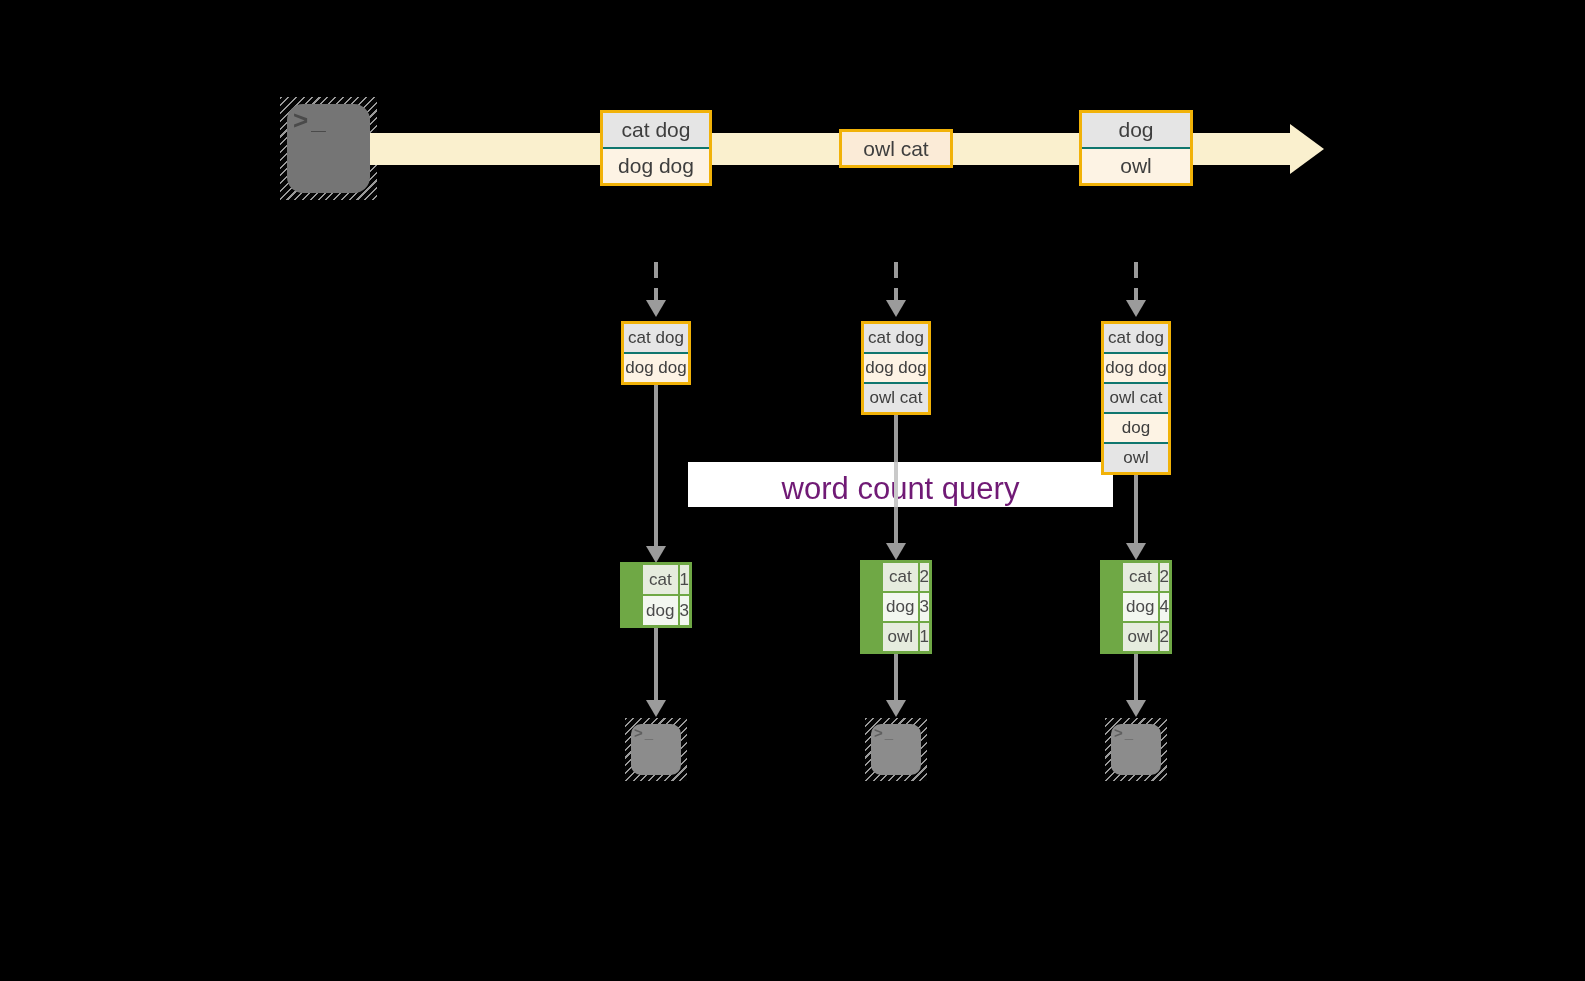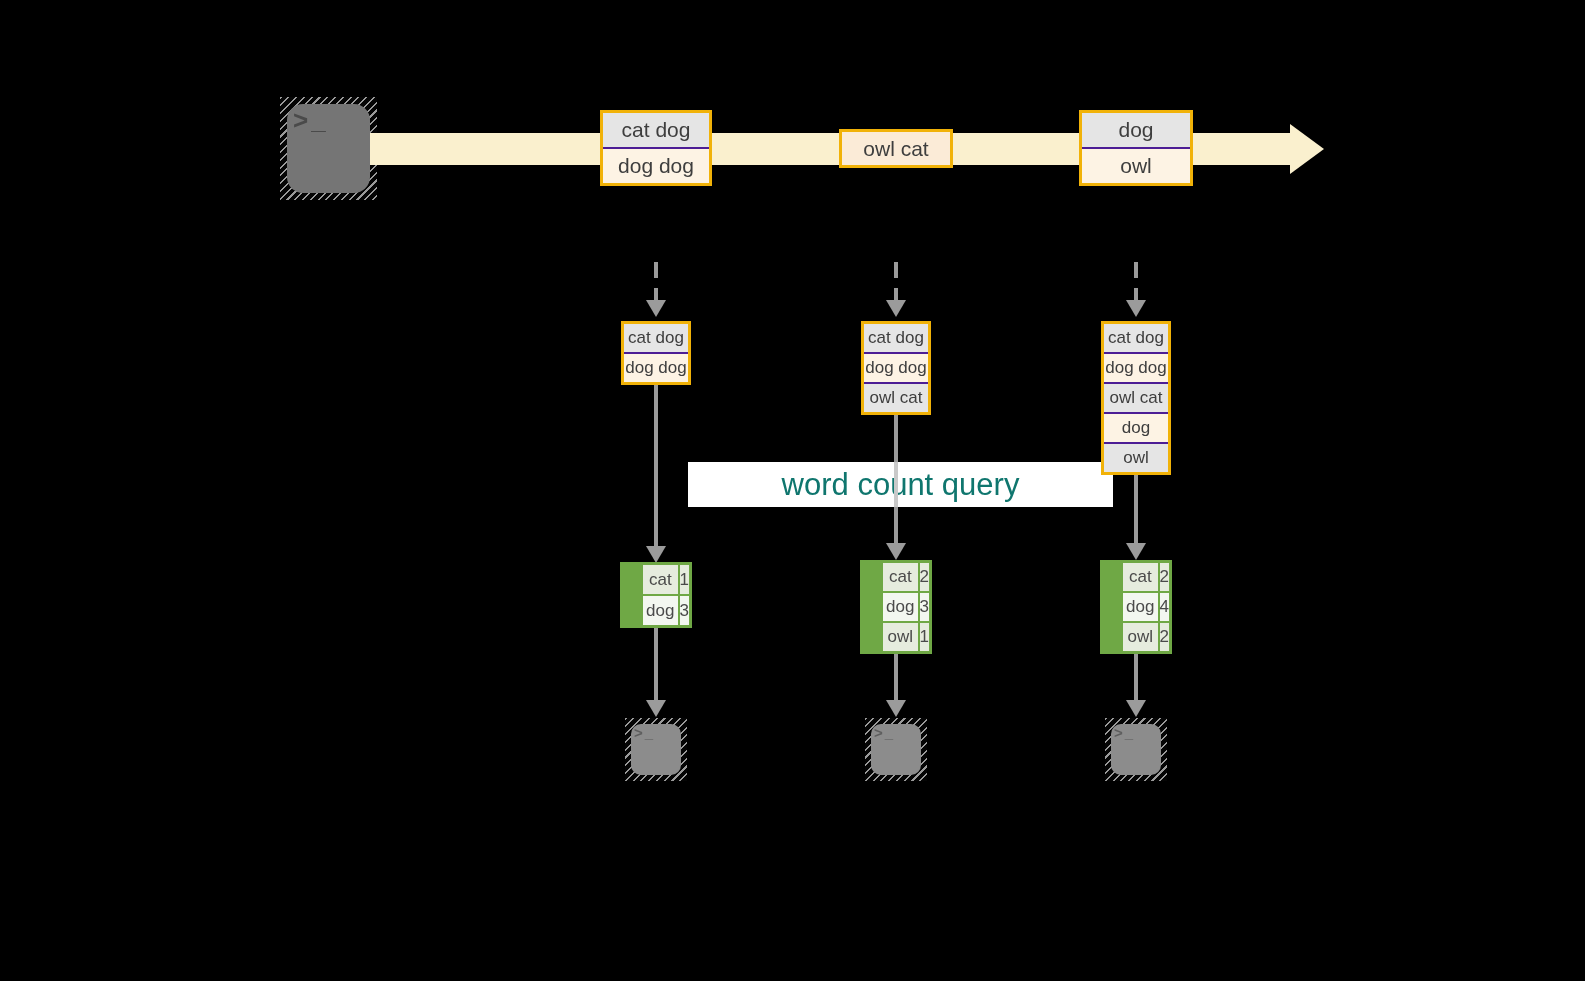--- a/index.html
+++ b/index.html
@@ -16,21 +16,21 @@
 
   
   .band{position:absolute;left:370px;top:133px;width:920px;height:32px;background:#faf0ce;}
   .band-head{position:absolute;left:1290px;top:124px;width:0;height:0;border-style:solid;
              border-top:25px solid transparent;border-bottom:25px solid transparent;
              border-left:34px solid #faf0ce;}
 
   
   .obox{position:absolute;border:3px solid #f1b208;box-sizing:border-box;z-index:4;background:#f1b208;}
   .obox .cell{display:flex;align-items:center;justify-content:center;color:#3e3e3e;
-              border-top:2px solid #4c1d95;}
+              border-top:2px solid #0f766e;}
   .obox .cell:first-child{border-top:none;}
   .obox.onstream .cell{height:34px;font-size:21px;}
   .obox.single .cell{height:33px;font-size:21px;}
   .obox.stack{width:70px;}
   .obox.stack .cell{height:28px;font-size:17px;}
   .f1{background:#e5e5e5;}
   .f2{background:#fdf3e4;}
   .f3{background:#fbebd7;}
 
   
@@ -47,21 +47,21 @@
 
   
   .vline{position:absolute;width:4px;background:#9b9b9b;z-index:1;}
   .vdash{position:absolute;width:4px;z-index:1;
          background:repeating-linear-gradient(to bottom,#9b9b9b 0 16px,transparent 16px 26px);}
   .ahead{position:absolute;width:0;height:0;z-index:1;border-left:10px solid transparent;
          border-right:10px solid transparent;border-top:17px solid #9b9b9b;}
 
   
   .banner{position:absolute;left:688px;top:462px;width:425px;height:45px;background:#ffffff;
-          display:flex;align-items:center;justify-content:center;font-size:31px;color:#0f766e;z-index:2;}
+          display:flex;align-items:flex-end;justify-content:center;font-size:31px;color:#701a75;z-index:2;}
   .banner-line{position:absolute;left:894px;top:462px;width:4px;height:45px;background:#c9c9c9;z-index:3;}
 </style>
 </head>
 <body>
 
 <div class="canvas">
 
   <div class="term" style="left:280px;top:97px;width:97px;height:103px;">
     <div class="inner"></div>
     <div class="glyph">&gt;_</div>

